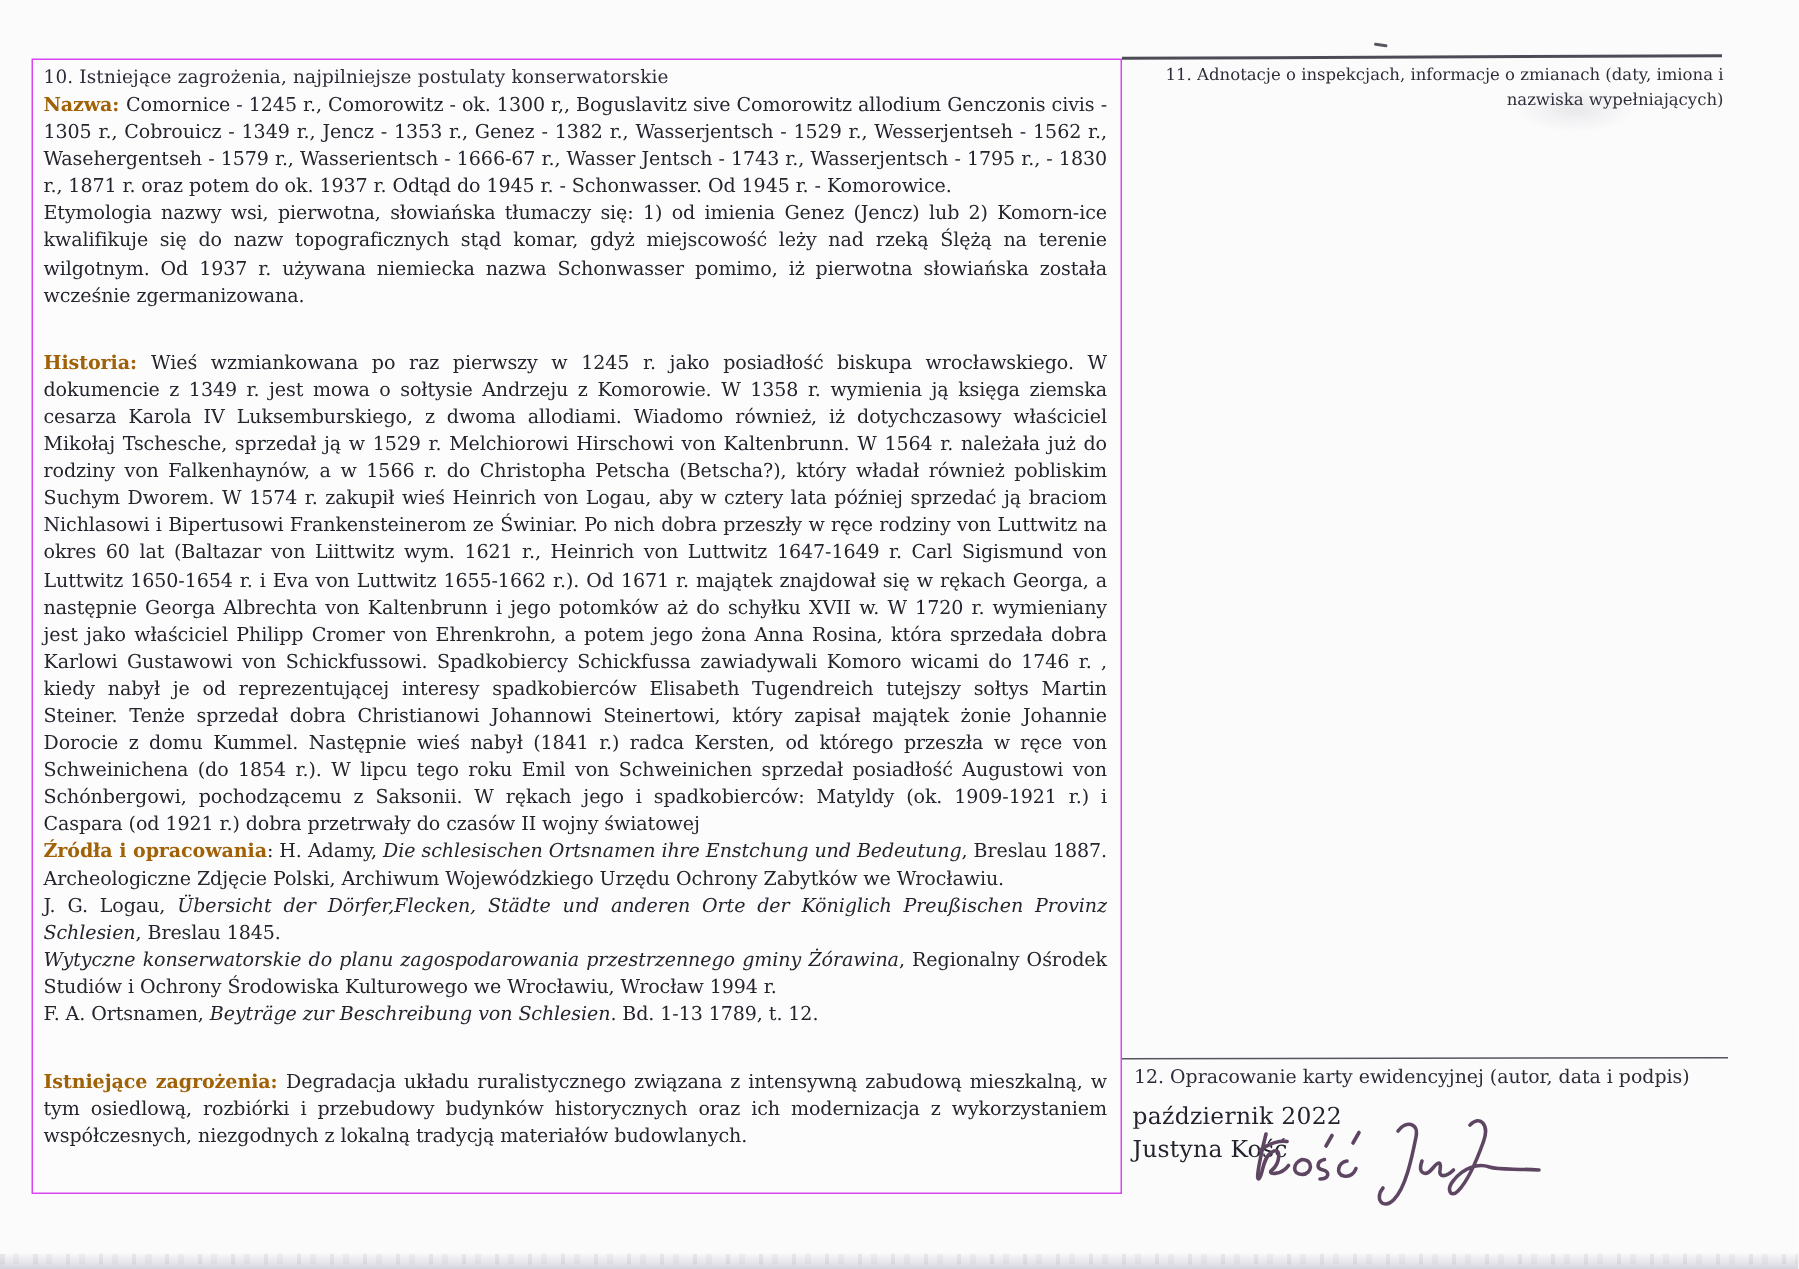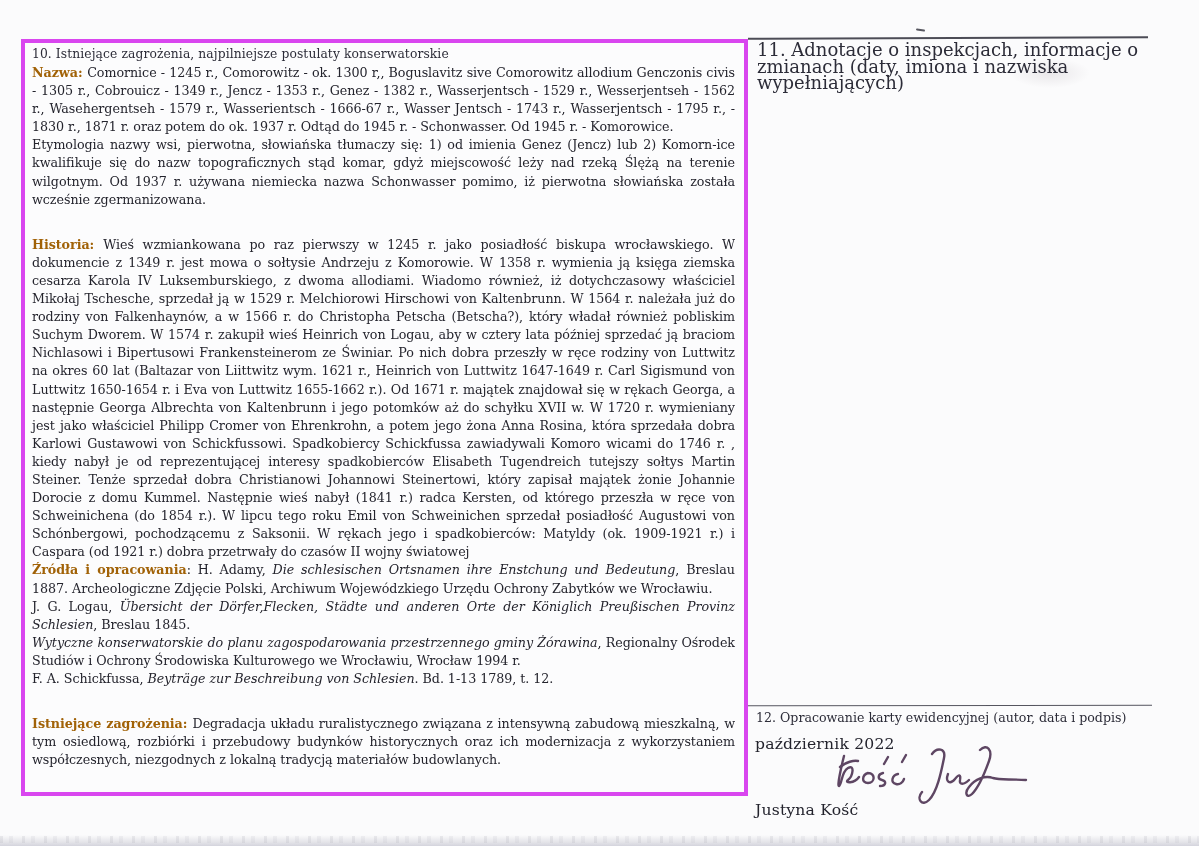--- a/index.html
+++ b/index.html
@@ -11,21 +11,21 @@
     color: #24242d;
     overflow: hidden;
   }
   .page { position: absolute; inset: 0; background: #fbfbfc; }
 
   
   .main-box {
     position: absolute;
     left: 21px; top: 39px;
     width: 727px; height: 757px;
-    border: 4px solid #d946ef;
+    border: 1px solid #d946ef;
     padding: 3px 9px 0 7px;
     overflow: hidden;
     background: #fcfcfd;
   }
   .section-label {
     font-size: 12.3px;
     line-height: 16px;
     color: #2c2c38;
     letter-spacing: 0.1px;
   }
@@ -49,36 +49,37 @@
     transform: rotate(-0.25deg);
   }
   .rc-12-line {
     position: absolute; left: 748px; top: 705px;
     width: 404px; height: 1.4px; background: #55555f;
     transform: rotate(-0.1deg);
   }
   .section11-label {
     position: absolute; left: 757px; top: 42px;
     width: 392px;
-    font-size: 18px; line-height: 16.5px;
+    font-size: 11px; line-height: 16.5px;
     color: #2c2c38;
+    text-align: right;
   }
   .section12-label {
     position: absolute; left: 756px; top: 710px;
     width: 400px;
     font-size: 12.6px; line-height: 16.5px;
     color: #2c2c38;
   }
   .credit-date {
     position: absolute; left: 755px; top: 735px;
     font-size: 15.6px; color: #23232d; letter-spacing: 0.2px;
   }
   .credit-author {
     position: absolute; left: 755px; top: 757px;
-    font-size: 15.6px; color: #23232d; letter-spacing: 0.2px; margin-top: 44px;
+    font-size: 15.6px; color: #23232d; letter-spacing: 0.2px;
   }
   .signature {
     position: absolute; left: 828px; top: 740px;
     width: 205px; height: 75px;
   }
   .pen-tick {
     position: absolute; left: 916px; top: 29px;
     width: 9px; height: 2px; background: #3a3a44;
     transform: rotate(8deg); border-radius: 1px; opacity: .85;
   }
@@ -109,21 +110,21 @@
 
   <div class="main-box">
     <div class="section-label">10. Istniejące zagrożenia, najpilniejsze postulaty konserwatorskie</div>
     <div class="doc-text">
         <p class="para"><span class="seg-b">Nazwa: </span><span class="seg-n">Comornice - 1245 r., Comorowitz - ok. 1300 r,, Boguslavitz sive Comorowitz allodium Genczonis civis - 1305 r., Cobrouicz - 1349 r., Jencz - 1353 r., Genez - 1382 r., Wasserjentsch - 1529 r., Wesserjentseh - 1562 r., Wasehergentseh - 1579 r., Wasserientsch - 1666-67 r., Wasser Jentsch - 1743 r., Wasserjentsch - 1795 r., - 1830 r., 1871 r. oraz potem do ok. 1937 r. Odtąd do 1945 r. - Schonwasser. Od 1945 r. - Komorowice.</span></p>
         <p class="para"><span class="seg-n">Etymologia nazwy wsi, pierwotna, słowiańska tłumaczy się: 1) od imienia Genez (Jencz) lub 2) Komorn-ice kwalifikuje się do nazw topograficznych stąd komar, gdyż miejscowość leży nad rzeką Ślężą na terenie wilgotnym. Od 1937 r. używana niemiecka nazwa Schonwasser pomimo, iż pierwotna słowiańska została wcześnie zgermanizowana.</span></p>
         <p class="para gap"><span class="seg-b">Historia: </span><span class="seg-n">Wieś wzmiankowana po raz pierwszy w 1245 r. jako posiadłość biskupa wrocławskiego. W dokumencie z 1349 r. jest mowa o sołtysie Andrzeju z Komorowie. W 1358 r. wymienia ją księga ziemska cesarza Karola IV Luksemburskiego, z dwoma allodiami. Wiadomo również, iż dotychczasowy właściciel Mikołaj Tschesche, sprzedał ją w 1529 r. Melchiorowi Hirschowi von Kaltenbrunn. W 1564 r. należała już do rodziny von Falkenhaynów, a w 1566 r. do Christopha Petscha (Betscha?), który władał również pobliskim Suchym Dworem. W 1574 r. zakupił wieś Heinrich von Logau, aby w cztery lata później sprzedać ją braciom Nichlasowi i Bipertusowi Frankensteinerom ze Świniar. Po nich dobra przeszły w ręce rodziny von Luttwitz na okres 60 lat (Baltazar von Liittwitz wym. 1621 r., Heinrich von Luttwitz 1647-1649 r. Carl Sigismund von Luttwitz 1650-1654 r. i Eva von Luttwitz 1655-1662 r.). Od 1671 r. majątek znajdował się w rękach Georga, a następnie Georga Albrechta von Kaltenbrunn i jego potomków aż do schyłku XVII w. W 1720 r. wymieniany jest jako właściciel Philipp Cromer von Ehrenkrohn, a potem jego żona Anna Rosina, która sprzedała dobra Karlowi Gustawowi von Schickfussowi. Spadkobiercy Schickfussa zawiadywali Komoro wicami do 1746 r. , kiedy nabył je od reprezentującej interesy spadkobierców Elisabeth Tugendreich tutejszy sołtys Martin Steiner. Tenże sprzedał dobra Christianowi Johannowi Steinertowi, który zapisał majątek żonie Johannie Dorocie z domu Kummel. Następnie wieś nabył (1841 r.) radca Kersten, od którego przeszła w ręce von Schweinichena (do 1854 r.). W lipcu tego roku Emil von Schweinichen sprzedał posiadłość Augustowi von Schónbergowi, pochodzącemu z Saksonii. W rękach jego i spadkobierców: Matyldy (ok. 1909-1921 r.) i Caspara (od 1921 r.) dobra przetrwały do czasów II wojny światowej</span></p>
         <p class="para"><span class="seg-b">Źródła i opracowania</span><span class="seg-n">: H. Adamy, </span><span class="seg-i">Die schlesischen Ortsnamen ihre Enstchung und Bedeutung</span><span class="seg-n">, Breslau 1887. Archeologiczne Zdjęcie Polski, Archiwum Wojewódzkiego Urzędu Ochrony Zabytków we Wrocławiu.</span></p>
         <p class="para"><span class="seg-n">J. G. Logau, </span><span class="seg-i">Übersicht der Dörfer,Flecken, Städte und anderen Orte der Königlich Preußischen Provinz Schlesien</span><span class="seg-n">, Breslau 1845.</span></p>
         <p class="para"><span class="seg-i">Wytyczne konserwatorskie do planu zagospodarowania przestrzennego gminy Żórawina</span><span class="seg-n">, Regionalny Ośrodek Studiów i Ochrony Środowiska Kulturowego we Wrocławiu, Wrocław 1994 r.</span></p>
-        <p class="para"><span class="seg-n">F. A. Schickfussa, </span><span class="seg-i">Beyträge zur Beschreibung von Schlesien</span><span class="seg-n">. Bd. 1-13 1789, t. 12.</span></p>
+        <p class="para"><span class="seg-n">F. A. Ortsnamen, </span><span class="seg-i">Beyträge zur Beschreibung von Schlesien</span><span class="seg-n">. Bd. 1-13 1789, t. 12.</span></p>
         <p class="para gap"><span class="seg-b">Istniejące zagrożenia: </span><span class="seg-n">Degradacja układu ruralistycznego związana z intensywną zabudową mieszkalną, w tym osiedlową, rozbiórki i przebudowy budynków historycznych oraz ich modernizacja z wykorzystaniem współczesnych, niezgodnych z lokalną tradycją materiałów budowlanych.</span></p>
       </div>
   </div>
 
   <div class="rc-top-line"></div>
   <div class="pen-tick"></div>
   <div class="smudge"></div>
   <div class="section11-label">11. Adnotacje o inspekcjach, informacje o zmianach (daty, imiona i nazwiska wypełniających)</div>
 
   <div class="rc-12-line"></div>

